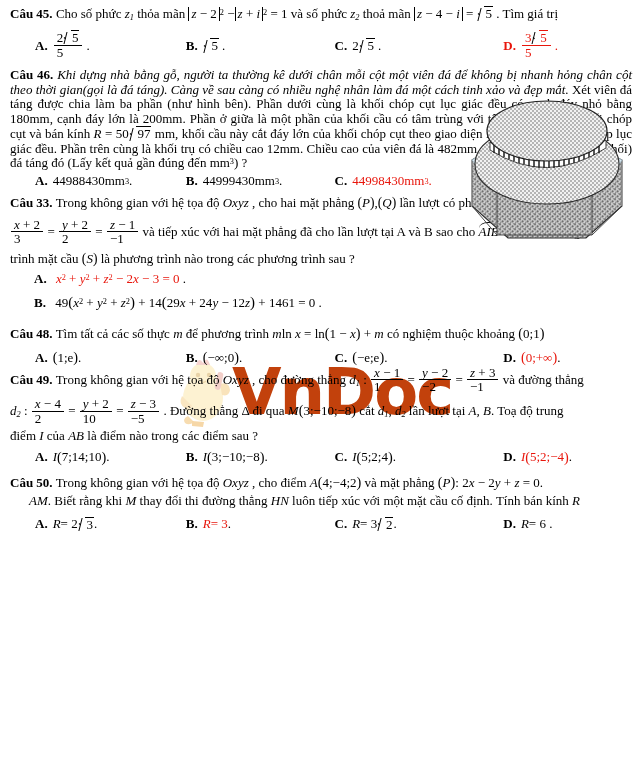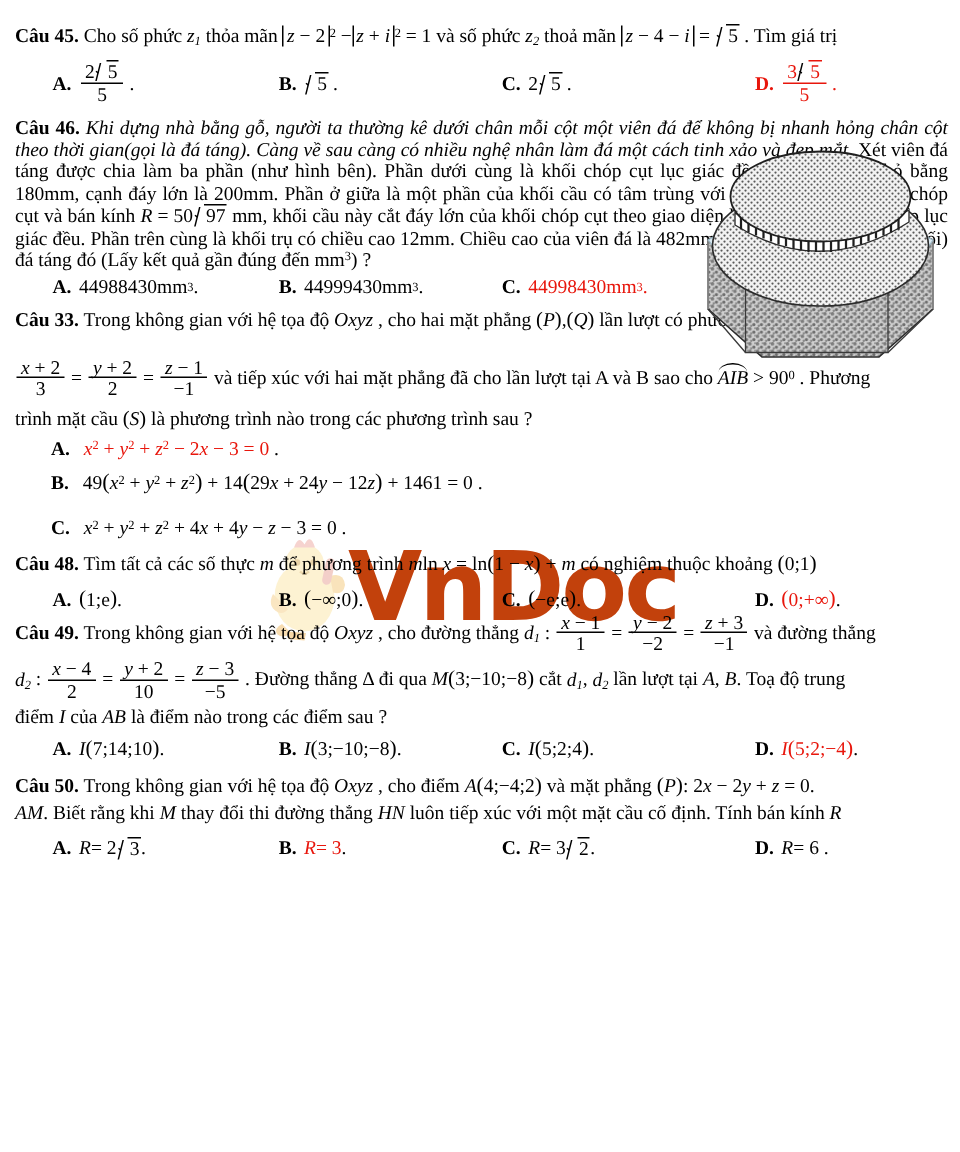--- a/index.html
+++ b/index.html
@@ -70,21 +70,20 @@
   .mathvar { font-style: italic; font-family: "Liberation Serif", serif; }
   .red { color: #e8160c; }
 
   sub { font-size: 0.64em; vertical-align: -0.25em; }
   sup { font-size: 0.64em; vertical-align: 0.42em; }
 
   
   .frac {
     display: inline-block;
     vertical-align: middle;
-    text-align: center;
     line-height: 1.03;
     margin: 0 1px;
     position: relative;
     top: -0.08em;
   }
   .frac > .num { display: block; padding: 0 3px; }
   .frac > .den { display: block; padding: 0 3px; border-top: 1px solid #000; }
 
   
   .rad {
@@ -248,21 +247,21 @@
         <path d="M120 53 L120 61"></path>
           <path d="M125 51 L125 59"></path>
           <path d="M130 49 L130 57"></path>
         <path d="M135 47 L135 55"></path>
       </g>
 
       <ellipse cx="83" cy="33" rx="60" ry="30" fill="url(#dotty)" stroke="#1f1f1f" stroke-width="1.2"></ellipse>
     </svg>
   </div>
 
-  <div class="qblock" style="padding-top:16px;">
+  <div class="qblock" style="padding-top:6px;">
     <div class="qline">
       <span class="qnum">Câu 45.</span>
       Cho số phức <span class="mathvar">z<sub>1</sub></span> thỏa mãn
       <span class="abs"><span class="mathvar">z</span>&nbsp;−&nbsp;2</span><sup>2</sup>
       −<span class="abs"><span class="mathvar">z</span>&nbsp;+&nbsp;<span class="mathvar">i</span></span><sup>2</sup>
       = 1 và số phức <span class="mathvar">z<sub>2</sub></span> thoả mãn
       <span class="abs"><span class="mathvar">z</span>&nbsp;−&nbsp;4&nbsp;−&nbsp;<span class="mathvar">i</span></span>
       = <span class="rad"><span class="radbody">5</span></span> . Tìm giá trị
     </div>
   </div>
@@ -323,21 +322,21 @@
       <span class="lbl">D.</span>44898430mm<sup>3</sup>.
     </div>
   </div>
 
   <div class="qblock" style="margin-top:7px;">
     <div class="qline">
       <span class="qnum">Câu 33.</span>
       Trong không gian với hệ tọa độ <span class="mathvar">Oxyz</span> , cho hai mặt phẳng
       <span style="font-size:1.05em;">(</span><span class="mathvar">P</span><span style="font-size:1.05em;">)</span>,<span style="font-size:1.05em;">(</span><span class="mathvar">Q</span><span style="font-size:1.05em;">)</span> lần lượt có phương trình:
     </div>
-    <div class="qline" style="margin-top:18px;">
+    <div class="qline" style="margin-top:8px;">
       <span class="frac"><span class="num"><span class="mathvar">x</span> + 2</span><span class="den">3</span></span>
       =
       <span class="frac"><span class="num"><span class="mathvar">y</span> + 2</span><span class="den">2</span></span>
       =
       <span class="frac"><span class="num"><span class="mathvar">z</span> − 1</span><span class="den">−1</span></span>
       và tiếp xúc với hai mặt phẳng đã cho lần lượt tại A và B sao cho
       <span class="arcover"><span class="mathvar">AIB</span></span> &gt; 90<sup>0</sup> . Phương
     </div>
     <div class="qline" style="margin-top:4px;">
       trình mặt cầu <span style="font-size:1.05em;">(</span><span class="mathvar">S</span><span style="font-size:1.05em;">)</span> là phương trình nào trong các phương trình sau ?
@@ -345,24 +344,20 @@
   </div>
 
   <div class="qblock" style="margin-top:6px; padding-left:34px;">
     <div class="qline red" style="margin-bottom:7px;">
       <span class="lbl" style="font-weight:bold; color:#000; margin-right:6px;">A.</span>
       <span class="mathvar">x</span><sup>2</sup> + <span class="mathvar">y</span><sup>2</sup> + <span class="mathvar">z</span><sup>2</sup> − 2<span class="mathvar">x</span> − 3 = 0 <span style="color:#000;">.</span>
     </div>
     <div class="qline" style="margin-bottom:15px;">
       <span class="lbl" style="font-weight:bold; margin-right:6px;">B.</span>
       49<span style="font-size:1.15em;">(</span><span class="mathvar">x</span><sup>2</sup> + <span class="mathvar">y</span><sup>2</sup> + <span class="mathvar">z</span><sup>2</sup><span style="font-size:1.15em;">)</span> + 14<span style="font-size:1.15em;">(</span>29<span class="mathvar">x</span> + 24<span class="mathvar">y</span> − 12<span class="mathvar">z</span><span style="font-size:1.15em;">)</span> + 1461 = 0 .
-    </div>
-    <div class="qline" style="margin-bottom:7px;">
-      <span class="lbl" style="font-weight:bold; margin-right:6px;">C.</span>
-      <span class="mathvar">x</span><sup>2</sup> + <span class="mathvar">y</span><sup>2</sup> + <span class="mathvar">z</span><sup>2</sup> + 4<span class="mathvar">x</span> + 4<span class="mathvar">y</span> − <span class="mathvar">z</span> − 3 = 0 .
     </div>
   </div>
 
   <div class="qblock" style="margin-top:8px;">
     <div class="qline">
       <span class="qnum">Câu 48.</span>
       Tìm tất cả các số thực <span class="mathvar">m</span> để phương trình <span class="mathvar">m</span>ln <span class="mathvar">x</span> = ln<span style="font-size:1.1em;">(</span>1 − <span class="mathvar">x</span><span style="font-size:1.1em;">)</span> + <span class="mathvar">m</span> có nghiệm thuộc khoảng <span style="font-size:1.1em;">(</span>0;1<span style="font-size:1.1em;">)</span>
     </div>
   </div>
 
@@ -419,21 +414,21 @@
     <div class="opt red">
       <span class="lbl" style="color:#000;">D.</span><span class="mathvar">I</span><span style="font-size:1.1em;">(</span>5;2;−4<span style="font-size:1.1em;">)</span><span style="color:#000;">.</span>
     </div>
   </div>
 
   <div class="qblock" style="margin-top:9px;">
     <div class="qline">
       <span class="qnum">Câu 50.</span>
       Trong không gian với hệ tọa độ <span class="mathvar">Oxyz</span> , cho điểm <span class="mathvar">A</span><span style="font-size:1.1em;">(</span>4;−4;2<span style="font-size:1.1em;">)</span> và mặt phẳng <span style="font-size:1.1em;">(</span><span class="mathvar">P</span><span style="font-size:1.1em;">)</span>: 2<span class="mathvar">x</span> − 2<span class="mathvar">y</span> + <span class="mathvar">z</span> = 0.
     </div>
-    <div class="qline" style="margin-top:3px;">
+    <div class="qline" style="margin-top:3px;margin-left:19px;">
       <span class="mathvar">AM</span>. Biết rằng khi <span class="mathvar">M</span> thay đổi thi đường thẳng <span class="mathvar">HN</span> luôn tiếp xúc với một mặt cầu cố định. Tính bán kính <span class="mathvar">R</span>
     </div>
   </div>
 
   <div class="answers a4" style="margin-top:8px;">
     <div class="opt">
       <span class="lbl">A.</span><span class="mathvar">R</span> = 2<span class="rad"><span class="radbody">3</span></span> .
     </div>
     <div class="opt red">
       <span class="lbl" style="color:#000;">B.</span><span class="mathvar">R</span> = 3<span style="color:#000;">.</span>

